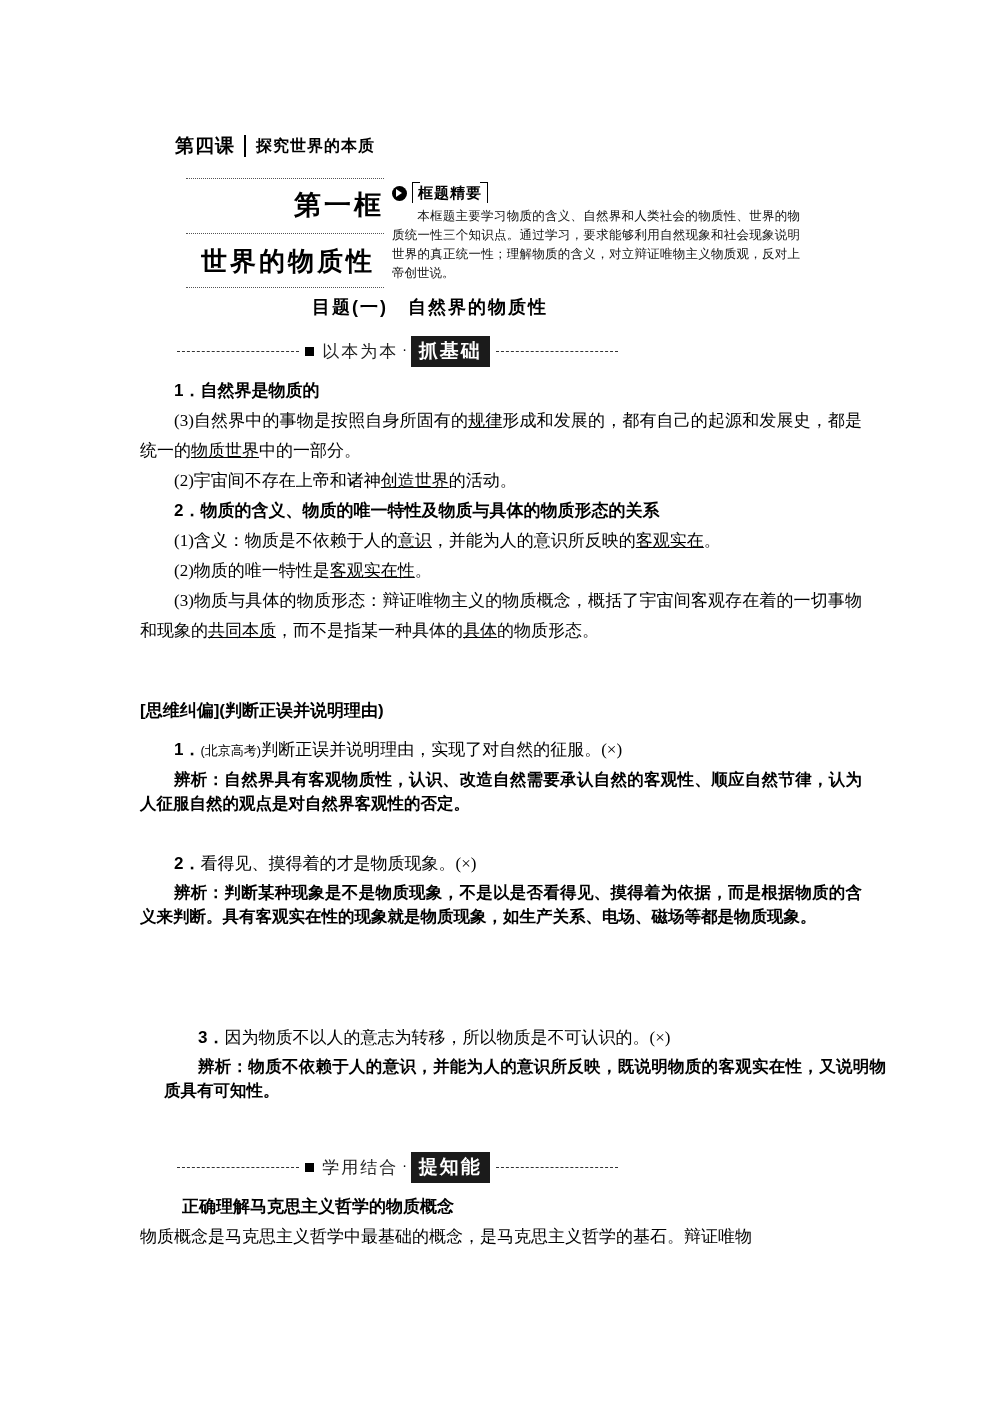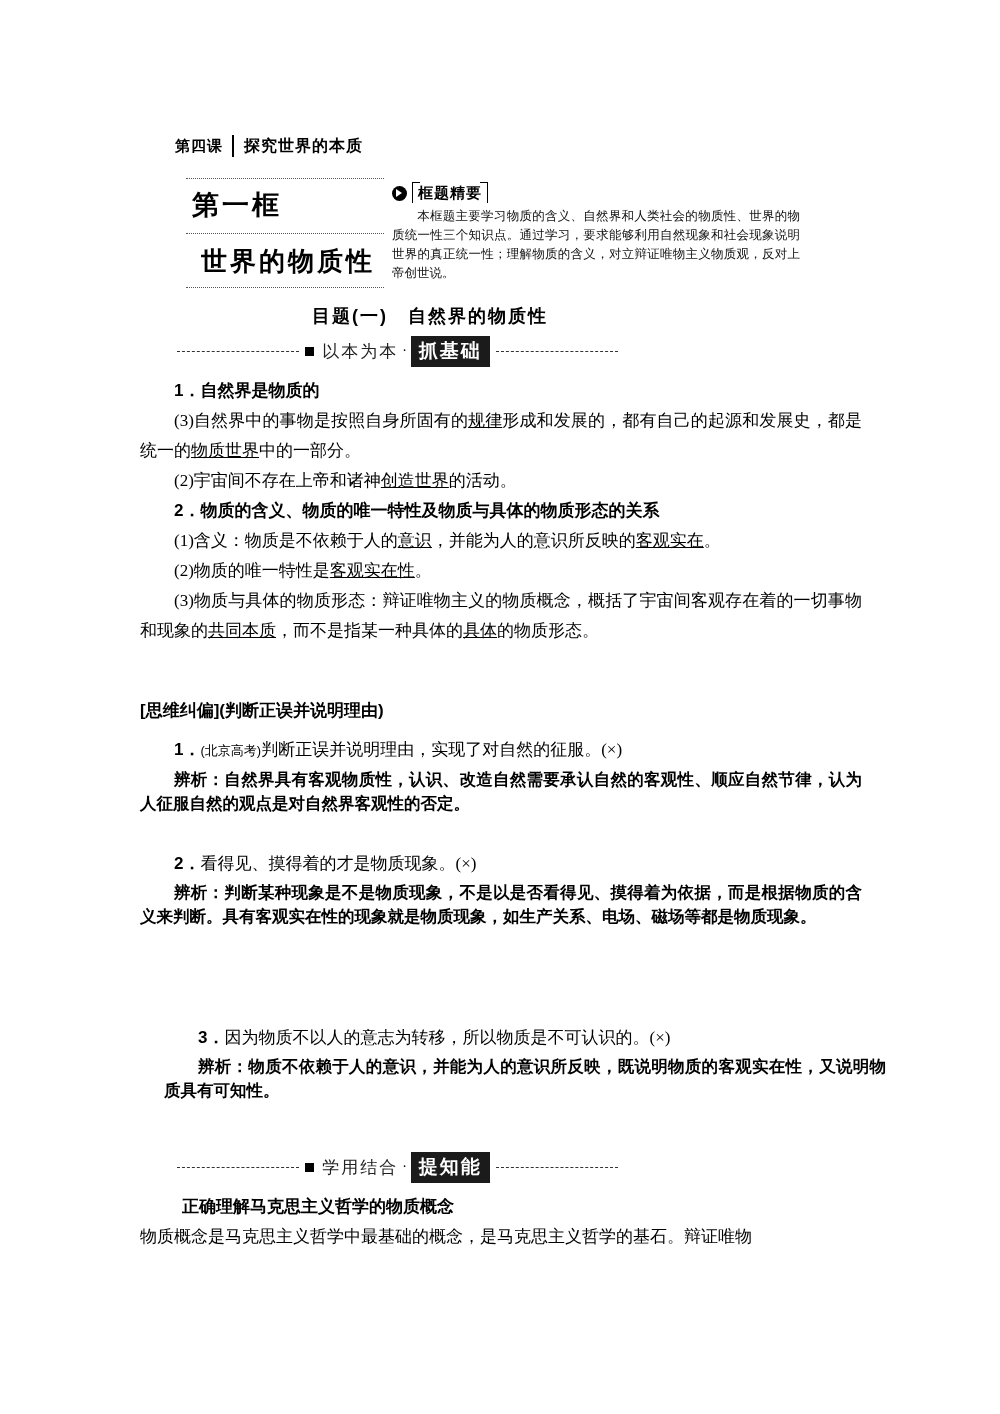--- a/index.html
+++ b/index.html
@@ -27,21 +27,21 @@
     position: absolute;
     left: 175px;
     top: 133px;
     display: flex;
     align-items: center;
     height: 26px;
   }
   .chapter-num {
     font-family: "Liberation Sans", sans-serif;
     font-weight: bold;
-    font-size: 15px;
+    font-size: 19px;
     letter-spacing: 1px;
     padding-right: 9px;
   }
   .chapter-bar {
     width: 2px;
     height: 22px;
     background: #000;
     margin-right: 10px;
   }
   .chapter-title {
@@ -69,20 +69,21 @@
   .frame-bot-dots {
     border-top: 1px dotted #555;
     height: 0;
   }
   .frame-label {
     font-family: "Liberation Sans", sans-serif;
     font-weight: bold;
     font-size: 27px;
     letter-spacing: 3px;
     padding: 8px 0 10px 6px;
+    text-align: right;
   }
   .frame-name {
     font-family: "Liberation Sans", sans-serif;
     font-weight: bold;
     font-size: 26px;
     letter-spacing: 3px;
     padding: 10px 0 8px 6px;
     text-align: center;
   }
 
@@ -142,21 +143,21 @@
     margin-top: 3px;
     text-align: justify;
     letter-spacing: 0px;
     color: #111;
   }
   .summary-body .indent { display:inline-block; width: 25px; }
 
   
   .topic-heading {
     position: absolute;
-    left: 0; top: 304px;
+    left: 0; top: 295px;
     width: 860px;
     text-align: center;
     font-family: "Liberation Sans", sans-serif;
     font-weight: bold;
     font-size: 18px;
     letter-spacing: 2px;
   }
 
   
   .divider {

